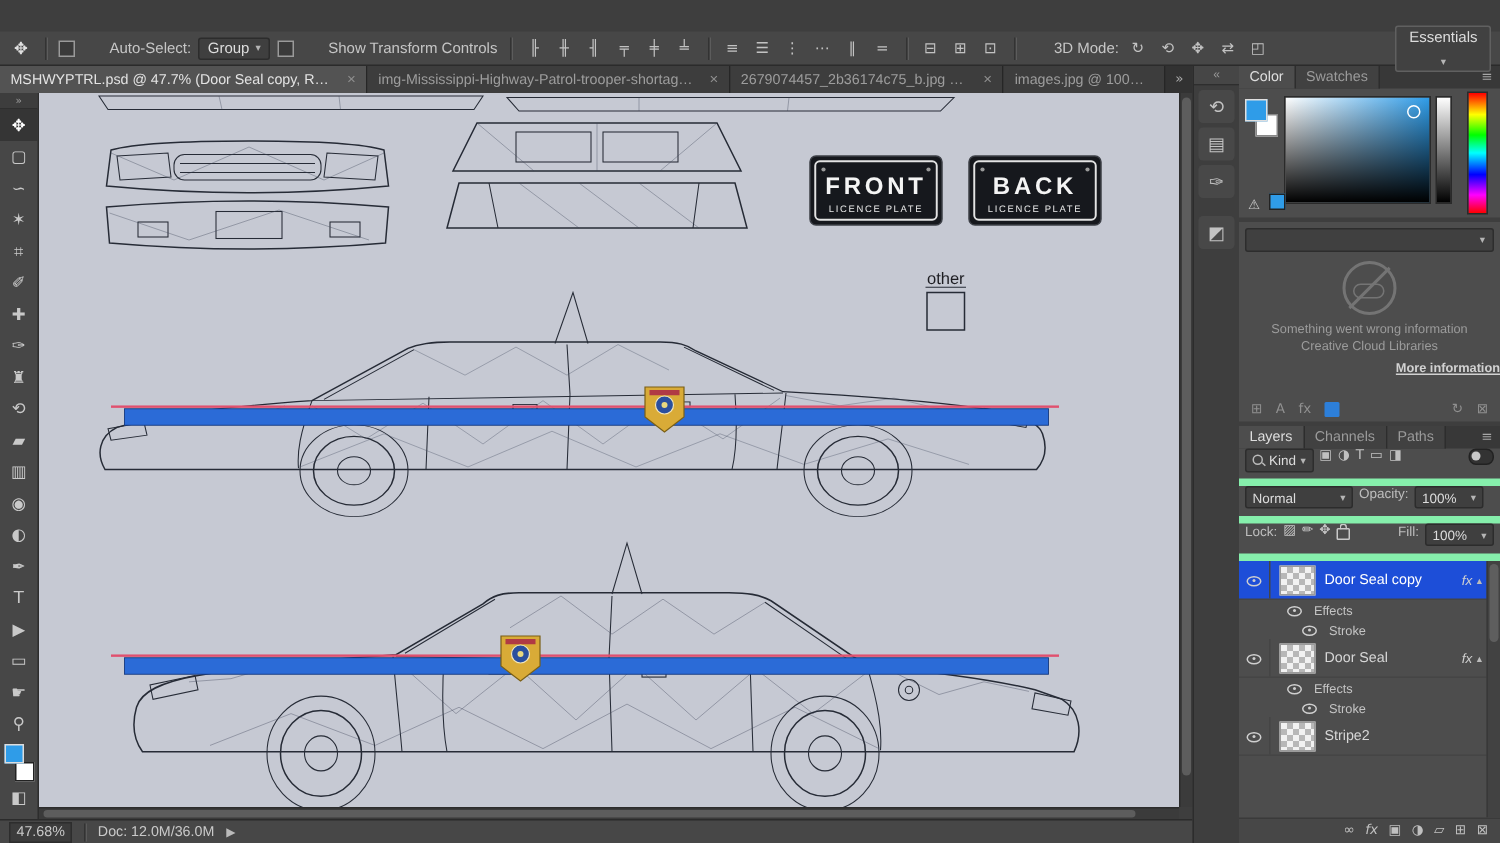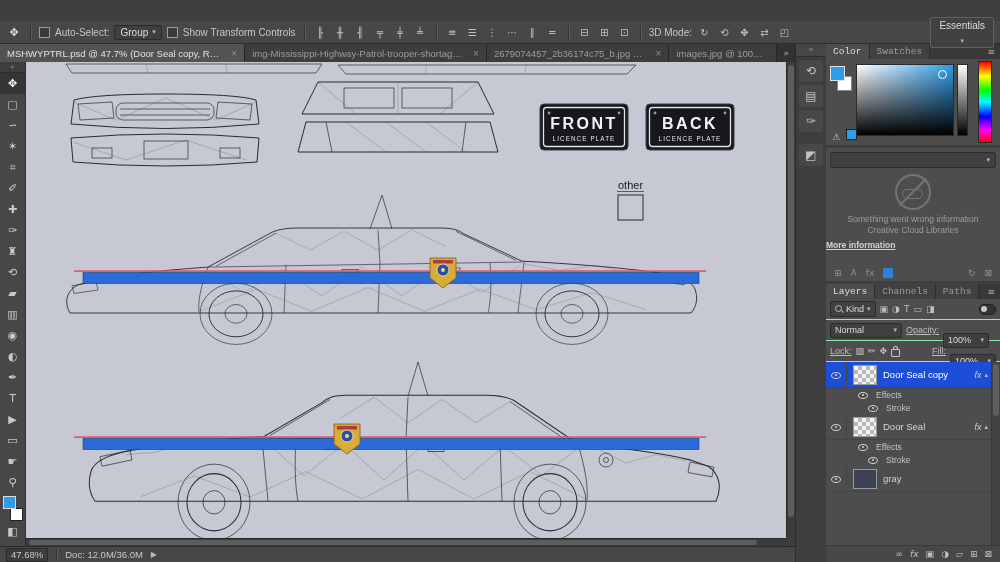--- a/index.html
+++ b/index.html
@@ -14,21 +14,21 @@
     display:flex;align-items:center;justify-content:center;margin-right:6px;}
   .menu-item{padding:0 8px;font-size:11px;color:#d8d8d8;display:flex;align-items:center;cursor:default;}
   .menu-item.active{background:#575757;box-shadow:inset 0 0 0 1px #8a8a8a;}
 
   
   .optionsbar{position:absolute;left:0;top:21px;width:1000px;height:23px;background:#474747;
     border-bottom:1px solid #2b2b2b;display:flex;align-items:center;gap:5px;padding:0 6px;
     box-sizing:border-box;font-size:10px;color:#c6c6c6;z-index:5;}
   .obar-tool{width:16px;text-align:center;color:#e0e0e0;font-size:11px;}
   .checkbox{width:9px;height:9px;border:1px solid #9a9a9a;background:#3a3a3a;display:inline-block;flex:none;}
-  .obar-label{font-size:10px;color:#c6c6c6;white-space:nowrap;}
+  .obar-label{font-size:10px;color:#c6c6c6;white-space:nowrap;margin-left:18px;}
   .ps-select{background:#3f3f3f;border:1px solid #2c2c2c;border-radius:2px;display:flex;
     align-items:center;gap:4px;padding:1px 5px;color:#dddddd;white-space:nowrap;}
   .arrow{font-size:7px;color:#b5b5b5;}
   .sep{width:1px;height:15px;background:#333;box-shadow:1px 0 0 #5c5c5c;margin:0 3px;flex:none;}
   .obar-icon{width:15px;text-align:center;font-size:10px;color:#c2c2c2;}
   .workspace-btn{margin-left:auto;border:1px solid #606060;border-radius:2px;background:#414141;
     padding:2px 8px;display:flex;gap:6px;align-items:center;font-size:10px;color:#dddddd;flex-direction:column;}
 
   
   .tabbar{position:absolute;left:0;top:44px;width:795px;height:18px;background:#323232;display:flex;z-index:4;}
@@ -82,21 +82,21 @@
     background:#464646;border-bottom:1px solid #2e2e2e;flex:none;}
   .dock-icon{width:24px;height:22px;display:flex;align-items:center;justify-content:center;color:#c2c2c2;
     font-size:12px;margin-top:3px;border-radius:3px;background:#484848;flex:none;}
   .dock-icon.gap{margin-top:12px;}
 
   
   .panels{position:absolute;left:826px;top:44px;width:174px;height:518px;background:#3e3e3e;
     display:flex;flex-direction:column;z-index:4;}
   .panel{background:#4d4d4d;margin-bottom:3px;flex:none;}
   .ptabs{display:flex;background:#383838;height:15px;align-items:stretch;font-size:9.5px;}
-  .ptab{padding:0 7px;display:flex;align-items:center;color:#9b9b9b;background:#414141;border-right:1px solid #2d2d2d;white-space:nowrap;font-family:Liberation Mono, monospace;}
+  .ptab{padding:0 7px;display:flex;align-items:center;color:#9b9b9b;background:#414141;border-right:1px solid #2d2d2d;white-space:nowrap;}
   .ptab.active{background:#4d4d4d;color:#dedede;}
   .panel-menu{margin-left:auto;color:#a8a8a8;font-size:9px;display:flex;align-items:center;padding:0 5px;}
 
   
   .pc-body{position:relative;height:86px;}
   .fgsw{position:absolute;left:4px;top:7px;width:13px;height:13px;border:1px solid #e0e0e0;z-index:2;}
   .bgsw{position:absolute;left:11px;top:17px;width:13px;height:13px;background:#ffffff;border:1px solid #888;}
   .sat-field{position:absolute;left:30px;top:5px;width:96px;height:70px;border:1px solid #2a2a2a;
     background:linear-gradient(to bottom,rgba(0,0,0,0),#000),linear-gradient(to right,#fff,#2f9ce8);}
   .picker-dot{position:absolute;right:6px;top:5px;width:7px;height:7px;border:1px solid #ffffff;border-radius:50%;}
@@ -108,41 +108,41 @@
   .warn-swatch{position:absolute;left:20px;bottom:5px;width:9px;height:9px;background:#2f9ce8;border:1px solid #222;}
 
   
   .panel.lib{height:133px;display:flex;flex-direction:column;}
   .lib-select{margin:4px 4px 2px 4px;height:14px;background:#404040;border:1px solid #2d2d2d;border-radius:2px;
     display:flex;align-items:center;justify-content:flex-end;padding:0 5px;color:#999;flex:none;}
   .cloudoff{width:32px;height:32px;border:2px solid #8a8a8a;border-radius:50%;margin:4px auto 4px;position:relative;opacity:.65;flex:none;}
   .cloudoff::before{content:"";position:absolute;left:5px;top:13px;width:19px;height:8px;border:1.5px solid #8a8a8a;border-radius:8px;}
   .cloudoff::after{content:"";position:absolute;left:15px;top:-3px;width:2px;height:38px;background:#8a8a8a;transform:rotate(45deg);}
   .lib-err{font-size:8.5px;color:#9c9c9c;text-align:center;line-height:11px;}
-  .lib-link{font-size:8.5px;color:#d2d2d2;text-align:left;text-decoration:underline;margin-top:4px;font-weight:bold;}
+  .lib-link{font-size:8.5px;color:#d2d2d2;text-align:right;text-decoration:underline;margin-top:4px;font-weight:bold;}
   .lib-icons{display:flex;align-items:center;gap:9px;padding:0 8px 3px 8px;margin-top:auto;color:#909090;font-size:9px;}
   .lib-icon{color:#909090;}
   .lib-icon.right{margin-left:auto;}
   .blue-sq{width:10px;height:10px;background:#2d7fd9;display:inline-block;border-radius:1px;}
 
   
   .panel.layers{flex:1;display:flex;flex-direction:column;margin-bottom:0;}
-  .filter-row,.blend-row,.lock-row{display:flex;align-items:center;gap:4px;height:20px;
-    padding:0 4px;border-bottom:1px solid #86efac;flex:none;}
+  .filter-row,.blend-row,.lock-row{display:flex;gap:4px;height:20px;
+    padding:0 4px;border-bottom:5px solid #86efac;flex:none;}
   .kind-select{display:flex;align-items:center;gap:3px;background:#404040;border:1px solid #2d2d2d;
     border-radius:2px;height:14px;padding:0 4px;font-size:9px;color:#dddddd;}
   .mag{width:8px;height:8px;position:relative;display:inline-block;}
   .mag::before{content:"";position:absolute;left:0;top:0;width:5px;height:5px;border:1px solid #bbb;border-radius:50%;}
   .mag::after{content:"";position:absolute;left:5.5px;top:5.5px;width:3px;height:1px;background:#bbb;transform:rotate(45deg);}
   .ficon{font-size:9px;color:#c0c0c0;}
   .fswitch{margin-left:auto;width:15px;height:9px;background:#333;border:1px solid #222;border-radius:5px;position:relative;}
   .fswitch .knob{position:absolute;left:1px;top:1px;width:6px;height:6px;background:#c8c8c8;border-radius:50%;}
-  .plabel{font-size:9px;color:#bdbdbd;white-space:nowrap;text-decoration:underline;}
+  .plabel{font-size:9px;color:#bdbdbd;white-space:nowrap;}
   .ps-select.blend{width:62px;justify-content:space-between;height:13px;font-size:9px;padding:0 4px;}
-  .ps-select.mini{width:36px;justify-content:space-between;height:13px;font-size:9px;padding:0 4px;margin-top:20px;}
+  .ps-select.mini{width:36px;justify-content:space-between;height:13px;font-size:9px;padding:0 4px;}
   .licon{font-size:9px;color:#c5c5c5;}
   .padlock{width:7px;height:6px;border:1px solid #c8c8c8;border-radius:1px;position:relative;display:inline-block;margin-top:3px;}
   .padlock::before{content:"";position:absolute;top:-4px;left:1px;width:3px;height:3px;border:1px solid #c8c8c8;border-bottom:none;border-radius:3px 3px 0 0;}
 
   .llist{position:relative;flex:1;border-bottom:1px solid #3a3a3a;overflow:hidden;}
   .lrow{display:flex;align-items:center;height:26px;border-bottom:1px solid #454545;padding-right:12px;box-sizing:border-box;}
   .lrow.sel{background:#1d4ed8;}
   .lrow.child{height:13px;padding-left:30px;border-bottom:none;}
   .lrow.child2{padding-left:40px;}
   .eyecell{width:20px;align-self:stretch;display:flex;justify-content:center;align-items:center;
@@ -525,22 +525,22 @@
         <div class="lrow child child2">
           <span class="eyecell">
               <span class="eye"></span>
             </span>
           <span class="lname small">Stroke</span>
         </div>
         <div class="lrow">
           <span class="eyecell">
               <span class="eye"></span>
             </span>
-          <span class="thumb solid"></span>
-          <span class="lname">gray</span>
+          <span class="thumb checker"></span>
+          <span class="lname">Stripe2</span>
         </div>
         <div class="lscroll">
           <div class="lthumb"></div>
         </div>
       </div>
 
       <div class="lbottom">
         <span class="bicon">∞</span>
         <span class="bicon fxb">fx</span>
         <span class="bicon">▣</span>

